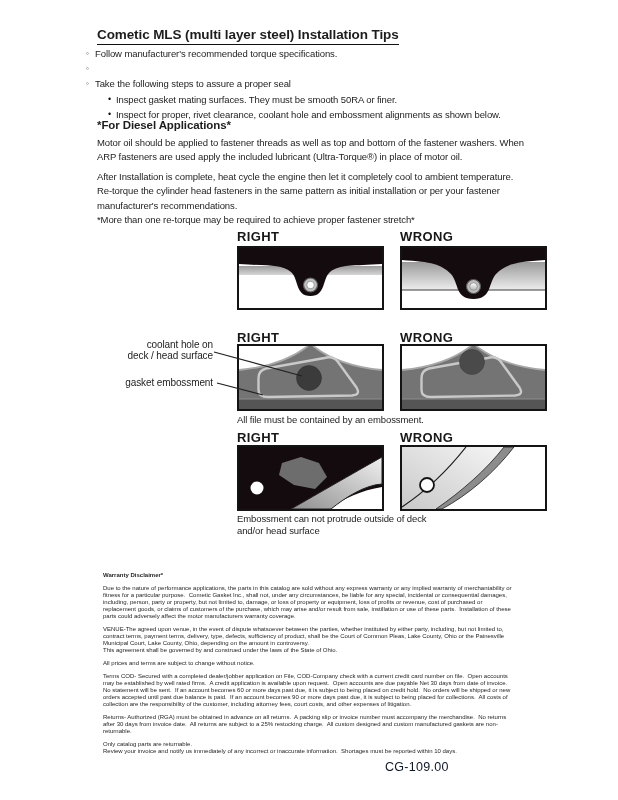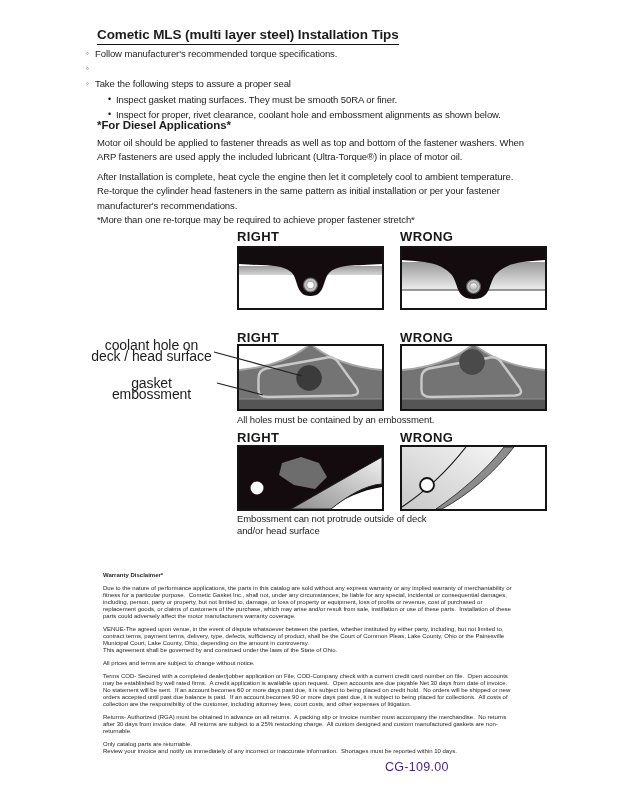--- a/index.html
+++ b/index.html
@@ -19,26 +19,26 @@
   .bullet-row .mk { width:9px; flex:0 0 9px; font-size:8px; line-height:15.2px; color:#333; }
   .bullet-row.sub { margin-left:22px; }
   .bullet-row.sub .mk { width:8px; flex:0 0 8px; font-size:9px; color:#111; }
   .section-heading { font-weight:bold; font-size:11.5px; letter-spacing:-0.1px; }
   .diag-label { width:147px; text-align:left; font-weight:bold; font-size:13px; letter-spacing:0.4px; color:#181818; }
   .diag-box {
     width:147px; border:2px solid #141414; box-sizing:border-box; background:#fff;
   }
   .diag-box svg { display:block; width:100%; height:100%; }
   .caption { font-size:9.5px; letter-spacing:-0.1px; line-height:11.5px; }
-  .annot { font-size:14px; letter-spacing:-0.1px; line-height:10.5px; text-align:center; width:123px; }
+  .annot { font-size:10px; letter-spacing:-0.1px; line-height:10.5px; text-align:right; width:123px; }
   .legal { width:412px; font-size:6px; line-height:7px; color:#262626; }
   .legal p { margin:0 0 6px; white-space:pre-wrap; }
   .legal p.tight { margin-bottom:0; }
   .legal .lh { font-weight:bold; margin:0 0 6px; }
-  .footer-code { font-size:12.5px; letter-spacing:0.3px; color:#4c1d95; }
+  .footer-code { font-size:12.5px; letter-spacing:0.3px; color:#0f172a; }
 </style>
 </head>
 <body>
 
 <div class="abs" style="inset:0;">
 
   <div class="abs" style="left:97px; top:25px;">
     <span class="page-title">Cometic MLS (multi layer steel) Installation Tips</span>
   </div>
 
@@ -140,21 +140,21 @@
       <path d="M0,24 C33,21 56,10 69,0 L74,0 C87,10 110,21 143,24 L143,63 L0,63 Z" fill="#747474"></path>
       <path d="M0,24 C33,21 56,10 69,0" stroke="#a8a8a8" stroke-width="1.8" fill="none"></path>
       <path d="M74,0 C87,10 110,21 143,24" stroke="#a8a8a8" stroke-width="1.8" fill="none"></path>
       <rect x="0" y="53" width="143" height="10" fill="#555555"></rect>
       <line x1="0" y1="53" x2="143" y2="53" stroke="#8f8f8f" stroke-width="1"></line>
       <path d="M29,51 L113,49.5 Q122,49 117.5,41.5 L99,16 Q94,9.5 85.5,12 L27,22.5 Q19.5,24.5 19.5,32 L19.5,44 Q19.5,51 29,51 Z" stroke="#c9c9c9" stroke-width="2.4" fill="none" stroke-linejoin="round"></path>
       <circle cx="70" cy="16" r="12.5" fill="#4a4a4a" stroke="#3a3a3a" stroke-width="0.5"></circle>
     </svg>
   </div>
 
-  <div class="abs caption" style="left:237px; top:414px; width:320px;">All holes must be contained by an embossment.</div>
+  <div class="abs caption" style="left:237px; top:414px; width:320px;">All file must be contained by an embossment.</div>
 
   <div class="abs diag-label" style="left:237px; top:430px;">RIGHT</div>
   <div class="abs diag-label" style="left:400px; top:430px;">WRONG</div>
 
   <div class="abs diag-box" style="left:237px; top:445px; height:66px;">
     <svg viewBox="0 0 143 62" preserveAspectRatio="none">
       <defs>
         <linearGradient id="g3a" x1="0" y1="1" x2="1" y2="0">
           <stop offset="0" stop-color="#8f8f8f"></stop>
             <stop offset="1" stop-color="#f0f0f0"></stop>

